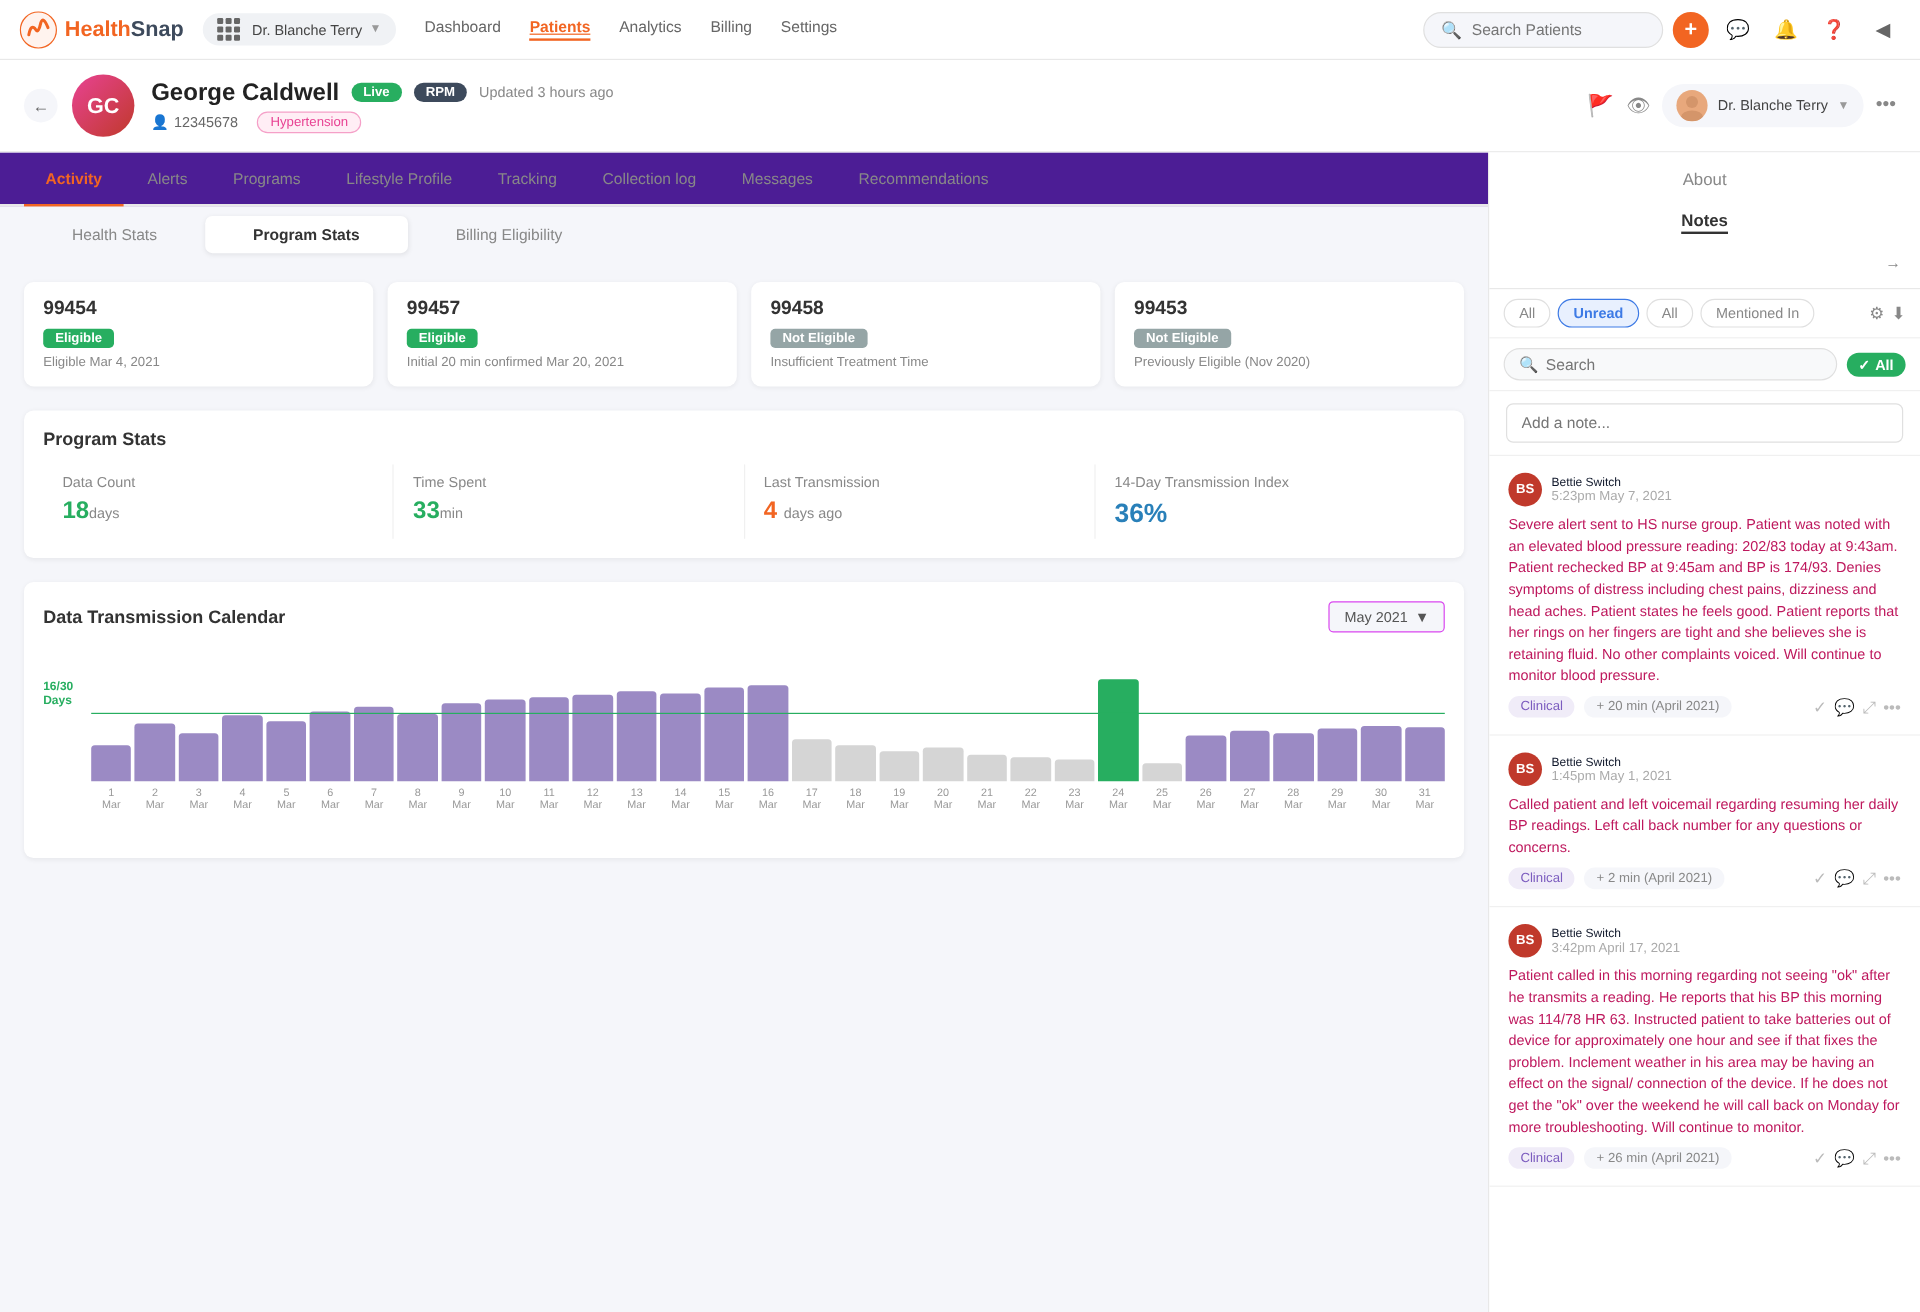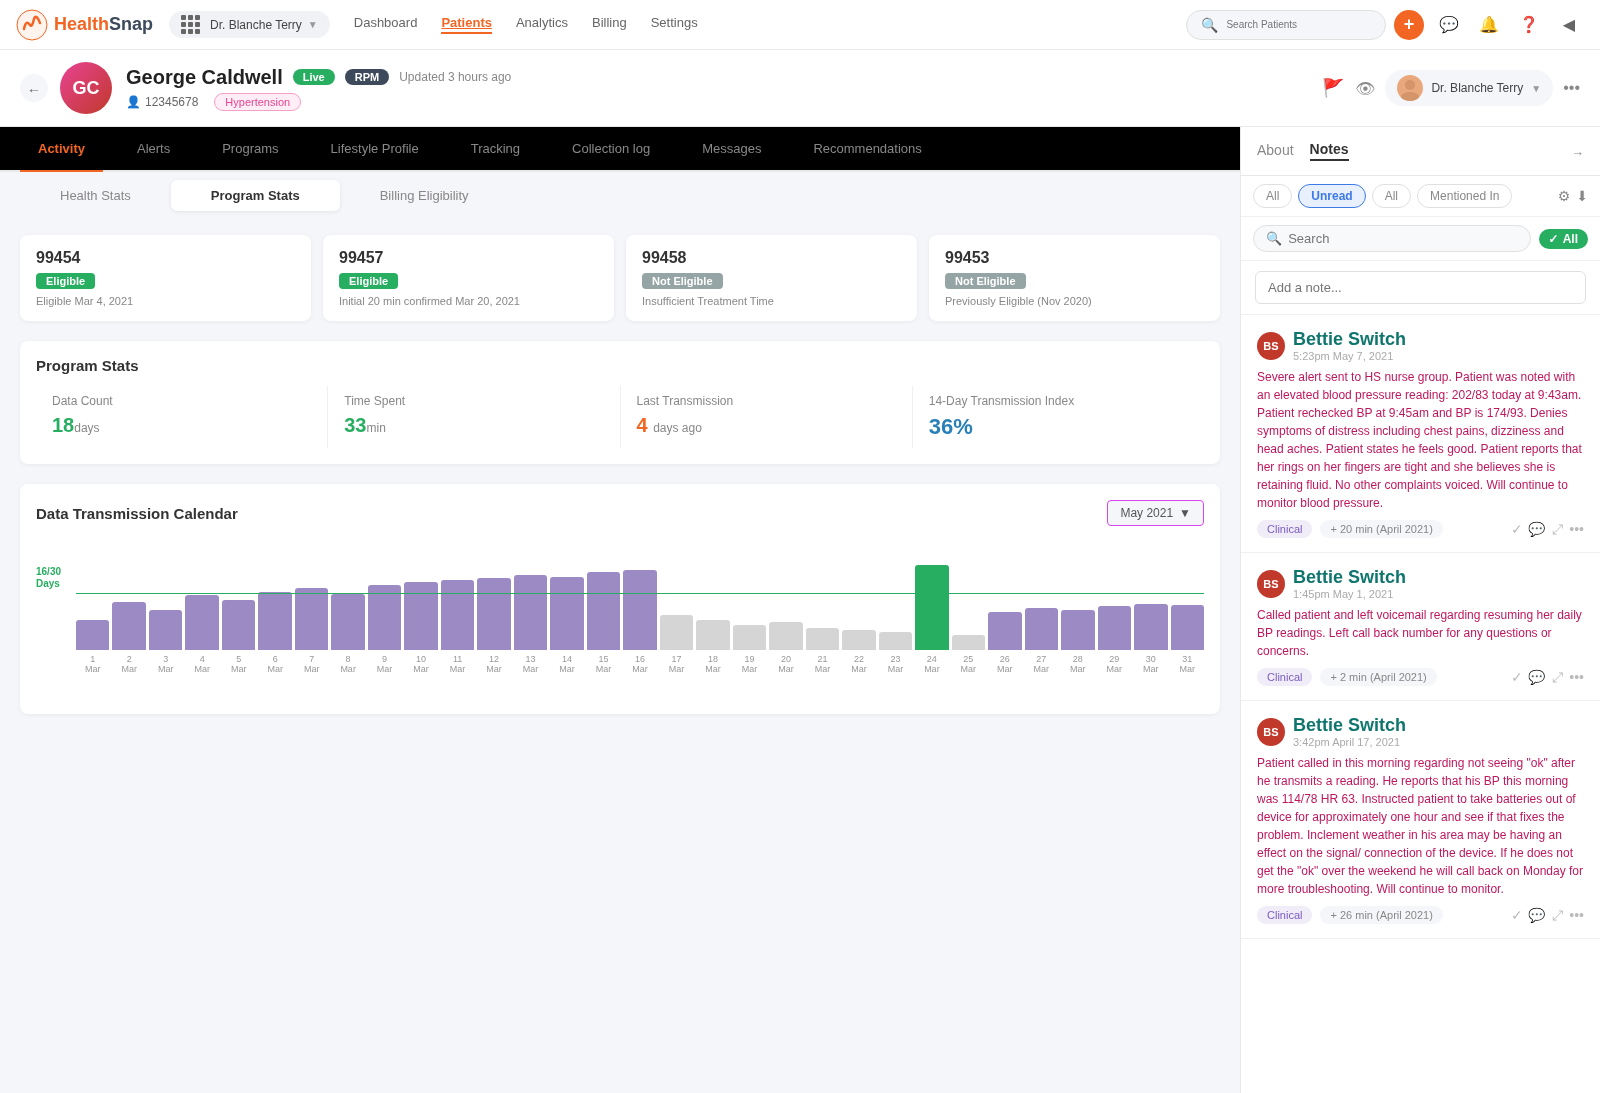--- a/index.html
+++ b/index.html
@@ -13,21 +13,21 @@
     .logo-text span:first-child { color: #f26522; }
     .logo-text span:last-child { color: #3d4a5c; }
     .grid-icon { display: grid; grid-template-columns: repeat(3,5px); gap: 2px; margin-right: 4px; }
     .grid-dot { width: 5px; height: 5px; background: #666; border-radius: 1px; }
     .doctor-badge { display: flex; align-items: center; gap: 6px; background: #f0f2f5; border-radius: 20px; padding: 4px 12px; font-size: 12px; color: #444; }
     .nav-links { display: flex; gap: 24px; margin-left: 16px; }
     .nav-link { font-size: 13px; color: #666; text-decoration: none; cursor: pointer; padding-bottom: 2px; }
     .nav-link.active { color: #f26522; border-bottom: 2px solid #f26522; font-weight: 600; text-decoration: underline; }
     .nav-spacer { flex: 1; }
     .search-box { display: flex; align-items: center; background: #f5f6fa; border: 1px solid #e0e0e0; border-radius: 20px; padding: 6px 14px; gap: 8px; width: 200px; }
-    .search-box input { border: none; background: transparent; outline: none; font-size: 10px; color: #0c4a6e; width: 100%; }
+    .search-box input { border: none; background: transparent; outline: none; font-size: 13px; color: #0c4a6e; width: 100%; }
     .nav-icons { display: flex; gap: 10px; align-items: center; }
     .nav-icon { width: 30px; height: 30px; border-radius: 50%; display: flex; align-items: center; justify-content: center; cursor: pointer; font-size: 16px; color: #666; }
     .nav-icon.orange { background: #f26522; color: #fff; font-weight: bold; font-size: 18px; }
     .nav-icon.chat { color: #888; }
 
     
     .patient-header { background: #fff; padding: 12px 20px; display: flex; align-items: center; border-bottom: 1px solid #e8e8e8; }
     .back-btn { width: 28px; height: 28px; border-radius: 50%; background: #f5f6fa; display: flex; align-items: center; justify-content: center; cursor: pointer; margin-right: 12px; color: #666; font-size: 14px; }
     .patient-avatar { width: 52px; height: 52px; border-radius: 50%; background: linear-gradient(135deg, #e84393, #c0392b); display: flex; align-items: center; justify-content: center; color: #fff; font-weight: 700; font-size: 18px; margin-right: 14px; }
     .patient-info { flex: 1; }
@@ -47,21 +47,21 @@
     .doctor-name-sm { font-size: 12px; color: #444; font-weight: 500; }
     .more-btn { color: #888; cursor: pointer; font-size: 16px; }
 
     
     .main-layout { display: flex; height: calc(1093px - 50px - 70px); }
 
     
     .left-panel { flex: 1; overflow-y: auto; background: #f5f6fa; }
 
     
-    .tabs-bar { background: #000000; display: flex; gap: 16px; border-bottom: 2px solid #e8e8e8; padding: 0 20px; }
+    .tabs-bar { background: #4c1d95; display: flex; gap: 2px; border-bottom: 2px solid #e8e8e8; padding: 0 20px; }
     .tab { padding: 14px 18px; font-size: 13px; color: #888; cursor: pointer; border-bottom: 2px solid transparent; margin-bottom: -2px; white-space: nowrap; }
     .tab.active { color: #f26522; border-bottom: 2px solid #f26522; font-weight: 600; }
 
     
     .sub-tabs { background: #f5f6fa; display: flex; gap: 0; padding: 8px 20px; }
     .sub-tab { padding: 8px 40px; font-size: 13px; color: #888; cursor: pointer; border-radius: 4px; }
     .sub-tab.active { background: #fff; color: #333; font-weight: 600; box-shadow: 0 1px 4px rgba(0,0,0,0.08); border-radius: 6px; }
 
     
     .content-area { padding: 16px 20px; }
@@ -99,40 +99,40 @@
     .bar-wrap { display: flex; flex-direction: column; align-items: center; flex: 1; }
     .bar { width: 100%; border-radius: 3px 3px 0 0; min-width: 14px; }
     .bar.purple-bar { background: #9b8ac4; }
     .bar.gray-bar { background: #d5d5d5; }
     .bar.green-bar { background: #27ae60; }
     .bar-label { font-size: 9px; color: #999; margin-top: 4px; text-align: center; }
     .guideline { position: absolute; left: 40px; right: 0; border-top: 1.5px solid #27ae60; }
 
     
     .right-panel { width: 360px; background: #fff; border-left: 1px solid #e8e8e8; display: flex; flex-direction: column; overflow: hidden; }
-    .notes-header { display: flex; align-items: center; padding: 14px 16px; border-bottom: 1px solid #e8e8e8; gap: 16px; }
+    .notes-header { display: flex; align-items: center; padding: 14px 16px; border-bottom: 1px solid #e8e8e8; gap: 16px; flex-direction: column; }
     .notes-tab { font-size: 14px; color: #888; cursor: pointer; padding-bottom: 2px; }
     .notes-tab.active { color: #333; font-weight: 700; border-bottom: 2px solid #333; }
     .notes-expand { margin-left: auto; color: #888; cursor: pointer; }
     .notes-filter-row { display: flex; align-items: center; padding: 8px 12px; gap: 6px; border-bottom: 1px solid #f0f0f0; }
     .filter-btn { padding: 4px 12px; border-radius: 14px; font-size: 12px; cursor: pointer; border: 1px solid #e0e0e0; color: #888; background: #fff; }
     .filter-btn.active { background: #e8f0fe; color: #3d7ae5; border-color: #3d7ae5; font-weight: 600; }
     .filter-icon { color: #888; cursor: pointer; font-size: 14px; margin-left: auto; }
     .filter-download { color: #888; cursor: pointer; font-size: 14px; }
     .notes-search-row { display: flex; align-items: center; padding: 8px 12px; border-bottom: 1px solid #f0f0f0; gap: 8px; }
     .notes-search { display: flex; align-items: center; flex: 1; background: #f8f9fa; border: 1px solid #e0e0e0; border-radius: 16px; padding: 5px 12px; gap: 6px; }
     .notes-search input { border: none; background: transparent; outline: none; font-size: 13px; color: #666; flex: 1; }
     .all-badge { background: #27ae60; color: #fff; border-radius: 12px; padding: 3px 10px; font-size: 12px; font-weight: 600; display: flex; align-items: center; gap: 4px; }
     .add-note { padding: 10px 14px; border-bottom: 1px solid #f0f0f0; }
     .add-note input { width: 100%; border: 1px solid #e0e0e0; border-radius: 6px; padding: 8px 12px; font-size: 13px; color: #aaa; outline: none; }
     .notes-list { flex: 1; overflow-y: auto; padding: 0; }
     .note-item { padding: 14px 16px; border-bottom: 1px solid #f0f0f0; }
     .note-author-row { display: flex; align-items: center; gap: 8px; margin-bottom: 6px; }
     .note-avatar { width: 28px; height: 28px; border-radius: 50%; background: #c0392b; display: flex; align-items: center; justify-content: center; color: #fff; font-size: 11px; font-weight: 700; flex-shrink: 0; }
-    .note-author { font-size: 18px; font-weight: 700; color: #0f766e; }
+    .note-author { font-size: 10px; font-weight: 400; color: #0f172a; }
     .note-time { font-size: 11px; color: #aaa; }
     .note-text { font-size: 12px; color: #be185d; line-height: 1.5; margin-bottom: 8px; }
     .note-tags { display: flex; align-items: center; gap: 8px; }
     .note-tag { background: #f0ecf8; color: #7c5cbf; border-radius: 12px; padding: 3px 10px; font-size: 11px; font-weight: 500; }
     .note-time-tag { background: #f5f6fa; color: #888; border-radius: 12px; padding: 3px 10px; font-size: 11px; }
     .note-actions { display: flex; gap: 6px; margin-left: auto; align-items: center; }
     .note-action-icon { color: #bbb; cursor: pointer; font-size: 14px; }
 
     
     ::-webkit-scrollbar { width: 6px; }

